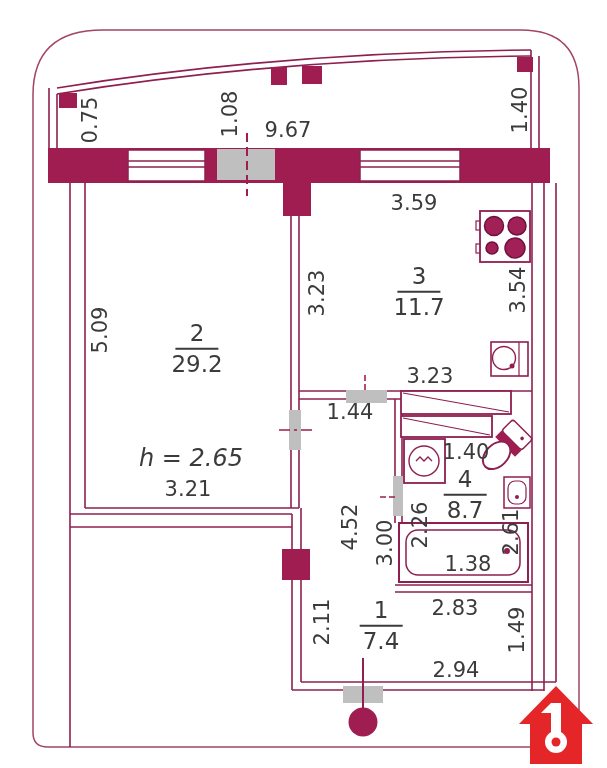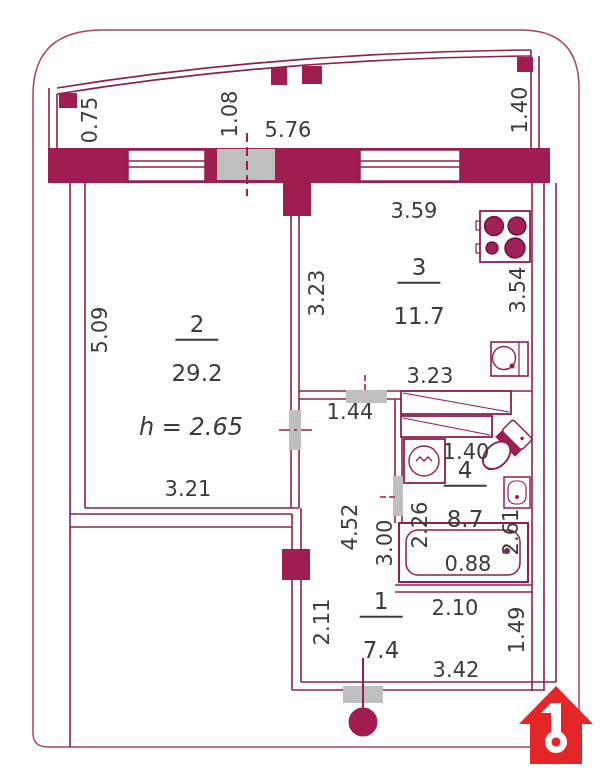--- a/index.html
+++ b/index.html
@@ -2,25 +2,25 @@
 <html><head>
 <meta charset="utf-8">
 <style>
   html,body{margin:0;padding:0;background:#ffffff;}
   .plan{position:relative;width:607px;height:768px;background:#ffffff;overflow:hidden;
         font-family:"DejaVu Sans",sans-serif;}
   .plan svg{position:absolute;left:0;top:0;}
   .lbl{position:absolute;font-size:21px;color:#3b3b3b;white-space:nowrap;
        transform:translate(-50%,-50%);line-height:1;}
   .lbl.v{transform:translate(-50%,-50%) rotate(-90deg);}
-  .lbl.note{font-style:italic;font-size:24px;}
+  .lbl.note{font-style:italic;font-size:24px;margin-top:31px;}
   .frac{position:absolute;transform:translate(-50%,-50%);text-align:center;
         font-size:23px;color:#3b3b3b;line-height:1.12;}
   .frac .n{display:inline-block;padding:0 14px 1px;border-bottom:2px solid #3b3b3b;}
-  .frac .a{padding-top:20px;}
+  .frac .a{padding-top:2px;}
 </style>
 </head>
 <body>
 
 <div class="plan">
 
 <svg width="607" height="768" viewBox="0 0 607 768">
 
   <path d="M103 30 H521 Q579 30 579 88 V733 Q579 747 565 747 H48 Q33 747 33 733 V95 Q33 30 103 30 Z" fill="none" stroke="#a34468" stroke-width="1.5"></path>
 
@@ -158,45 +158,45 @@
     <path d="M556 686 L593 724 H582 V764 H530 V724 H519 Z" fill="#e52629"></path>
     <rect x="551" y="703" width="10" height="36" fill="#ffffff"></rect>
     <polygon points="551,703 541,713 551,713" fill="#ffffff"></polygon>
     <circle cx="556" cy="742" r="11" fill="#ffffff"></circle>
     <circle cx="556" cy="742" r="4.5" fill="#e52629"></circle>
   </g>
 </svg>
 
 <div class="lbl v" style="left:90px;top:120px">0.75</div>
 <div class="lbl v" style="left:230px;top:114px">1.08</div>
-<div class="lbl" style="left:288px;top:130px">5.76</div>
+<div class="lbl" style="left:288px;top:130px">9.67</div>
 <div class="lbl v" style="left:520px;top:110px">1.40</div>
 
-<div class="lbl" style="left:414px;top:211px">3.59</div>
+<div class="lbl" style="left:414px;top:203px">3.59</div>
 <div class="lbl v" style="left:100px;top:330px">5.09</div>
 <div class="lbl v" style="left:317px;top:293px">3.23</div>
 <div class="lbl v" style="left:518px;top:290px">3.54</div>
 <div class="lbl" style="left:430px;top:376px">3.23</div>
 
 <div class="lbl note" style="left:191px;top:427px">h = 2.65</div>
 <div class="lbl" style="left:188px;top:489px">3.21</div>
 
 <div class="lbl" style="left:350px;top:412px">1.44</div>
 <div class="lbl" style="left:466px;top:452px">1.40</div>
 <div class="lbl v" style="left:350px;top:527px">4.52</div>
 <div class="lbl v" style="left:385px;top:543px">3.00</div>
 
 <div class="lbl v" style="left:420px;top:525px">2.26</div>
-<div class="lbl" style="left:468px;top:564px">0.88</div>
+<div class="lbl" style="left:468px;top:564px">1.38</div>
 <div class="lbl v" style="left:511px;top:532px">2.61</div>
-<div class="lbl" style="left:455px;top:608px">2.10</div>
+<div class="lbl" style="left:455px;top:608px">2.83</div>
 
 <div class="lbl v" style="left:322px;top:622px">2.11</div>
 <div class="lbl v" style="left:517px;top:630px">1.49</div>
-<div class="lbl" style="left:456px;top:670px">3.42</div>
+<div class="lbl" style="left:456px;top:670px">2.94</div>
 
 <div class="frac" style="left:197px;top:349px">
   <div class="n">2</div>
   <div class="a">29.2</div>
 </div>
 
 <div class="frac" style="left:419px;top:292px">
   <div class="n">3</div>
   <div class="a">11.7</div>
 </div>

